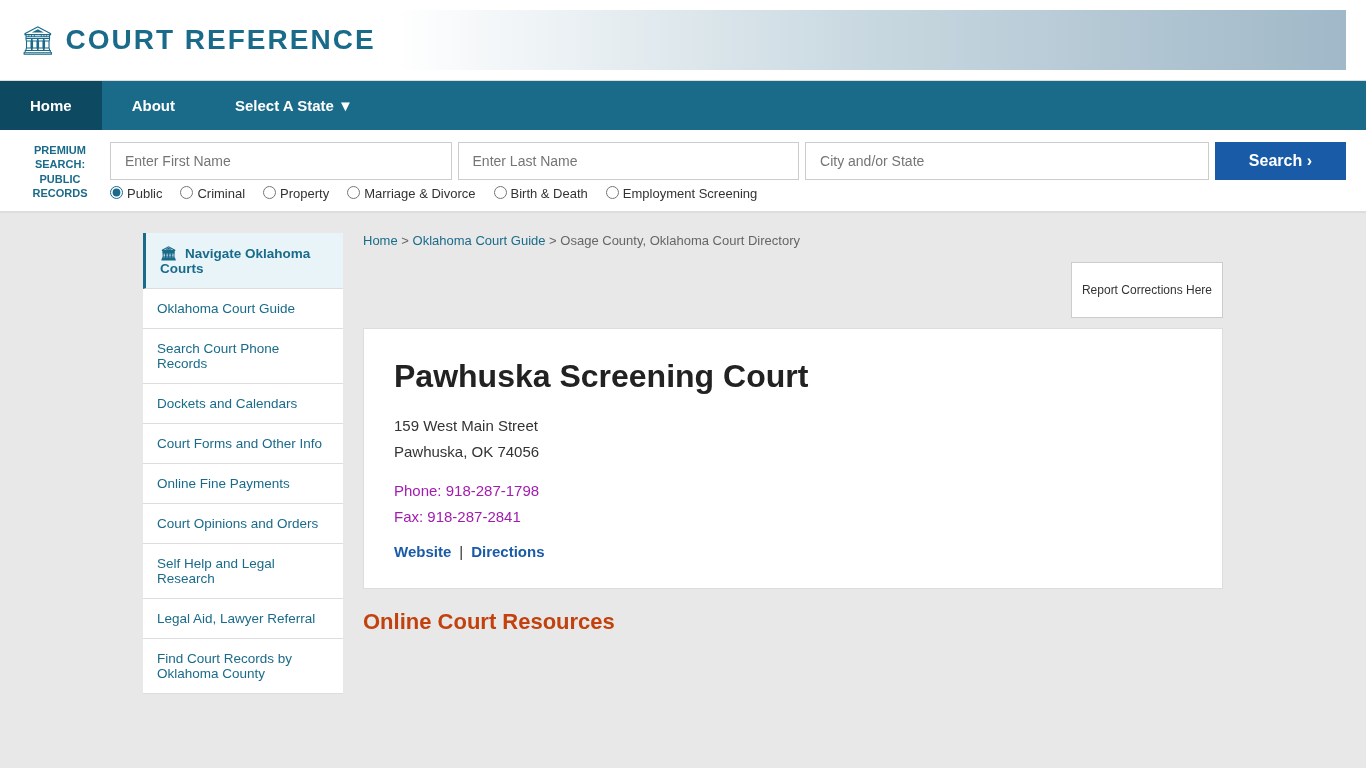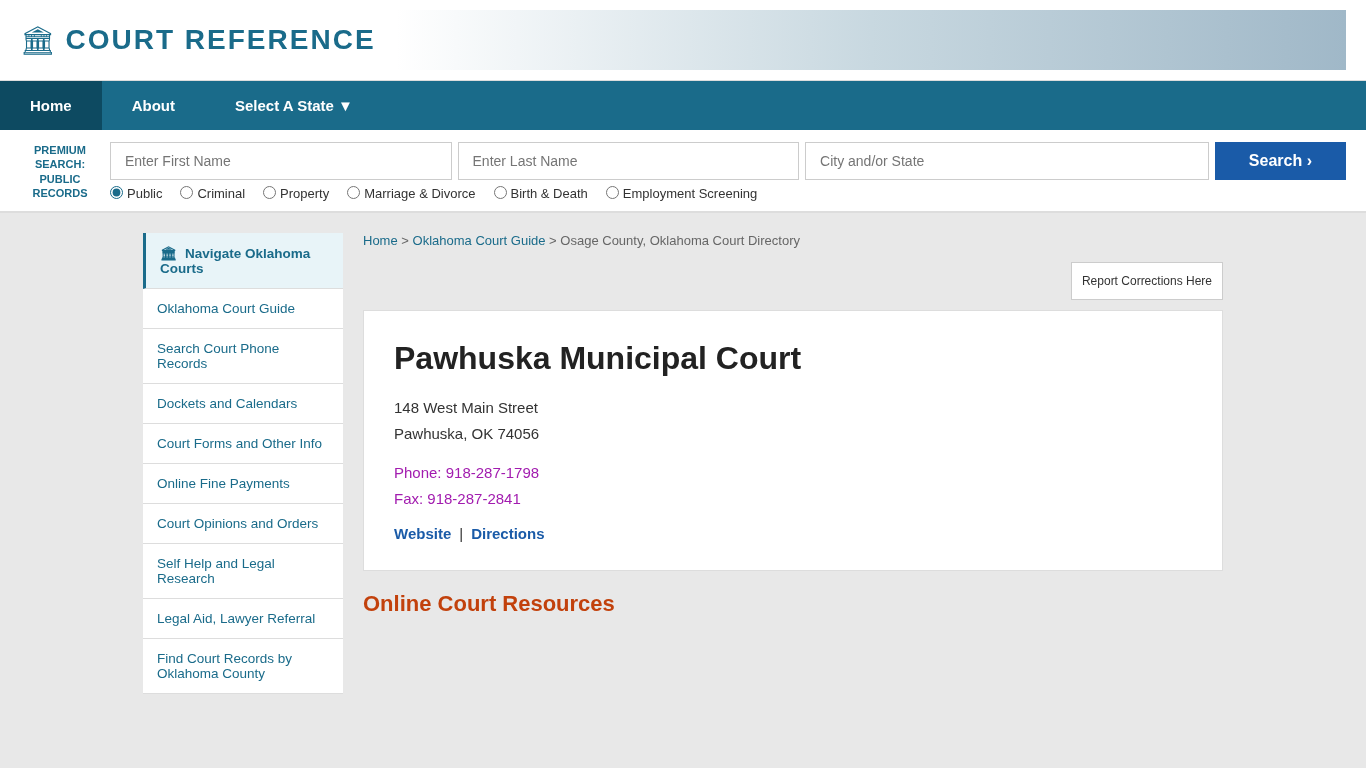--- a/index.html
+++ b/index.html
@@ -158,21 +158,21 @@
     .breadcrumb a {
       color: #1a6b8a;
       text-decoration: none;
     }
     .breadcrumb span { color: #666; }
 
     .report-btn {
       float: right;
       background: #fff;
       border: 1px solid #ccc;
-      padding: 11px 10px;
+      padding: 20px 10px;
       font-size: 12px;
       color: #333;
       cursor: pointer;
       margin-bottom: 10px;
     }
 
     .court-card {
       background: #fff;
       border: 1px solid #ddd;
       padding: 28px 30px;
@@ -302,23 +302,23 @@
         <a href="#">Home</a>
         <span> &gt; </span>
         <a href="#">Oklahoma Court Guide</a>
         <span> &gt; </span>
         <span>Osage County, Oklahoma Court Directory</span>
       </div>
       <button class="report-btn">Report Corrections Here</button>
     </div>
 
     <div class="court-card">
-      <div class="court-name">Pawhuska Municipal Court</div>
+      <div class="court-name">Pawhuska Screening Court</div>
       <div class="court-address">
-        <span>148 West Main Street</span><br>
+        <span>159 West Main Street</span><br>
         <span>Pawhuska, OK 74056</span>
       </div>
       <div class="court-phone">
         <span>Phone: 918-287-1798</span><br>
         <span>Fax: 918-287-2841</span>
       </div>
       <div class="court-links">
         <a href="#" class="court-link">Website</a>
         <span class="link-separator">|</span>
         <a href="#" class="court-link">Directions</a>

